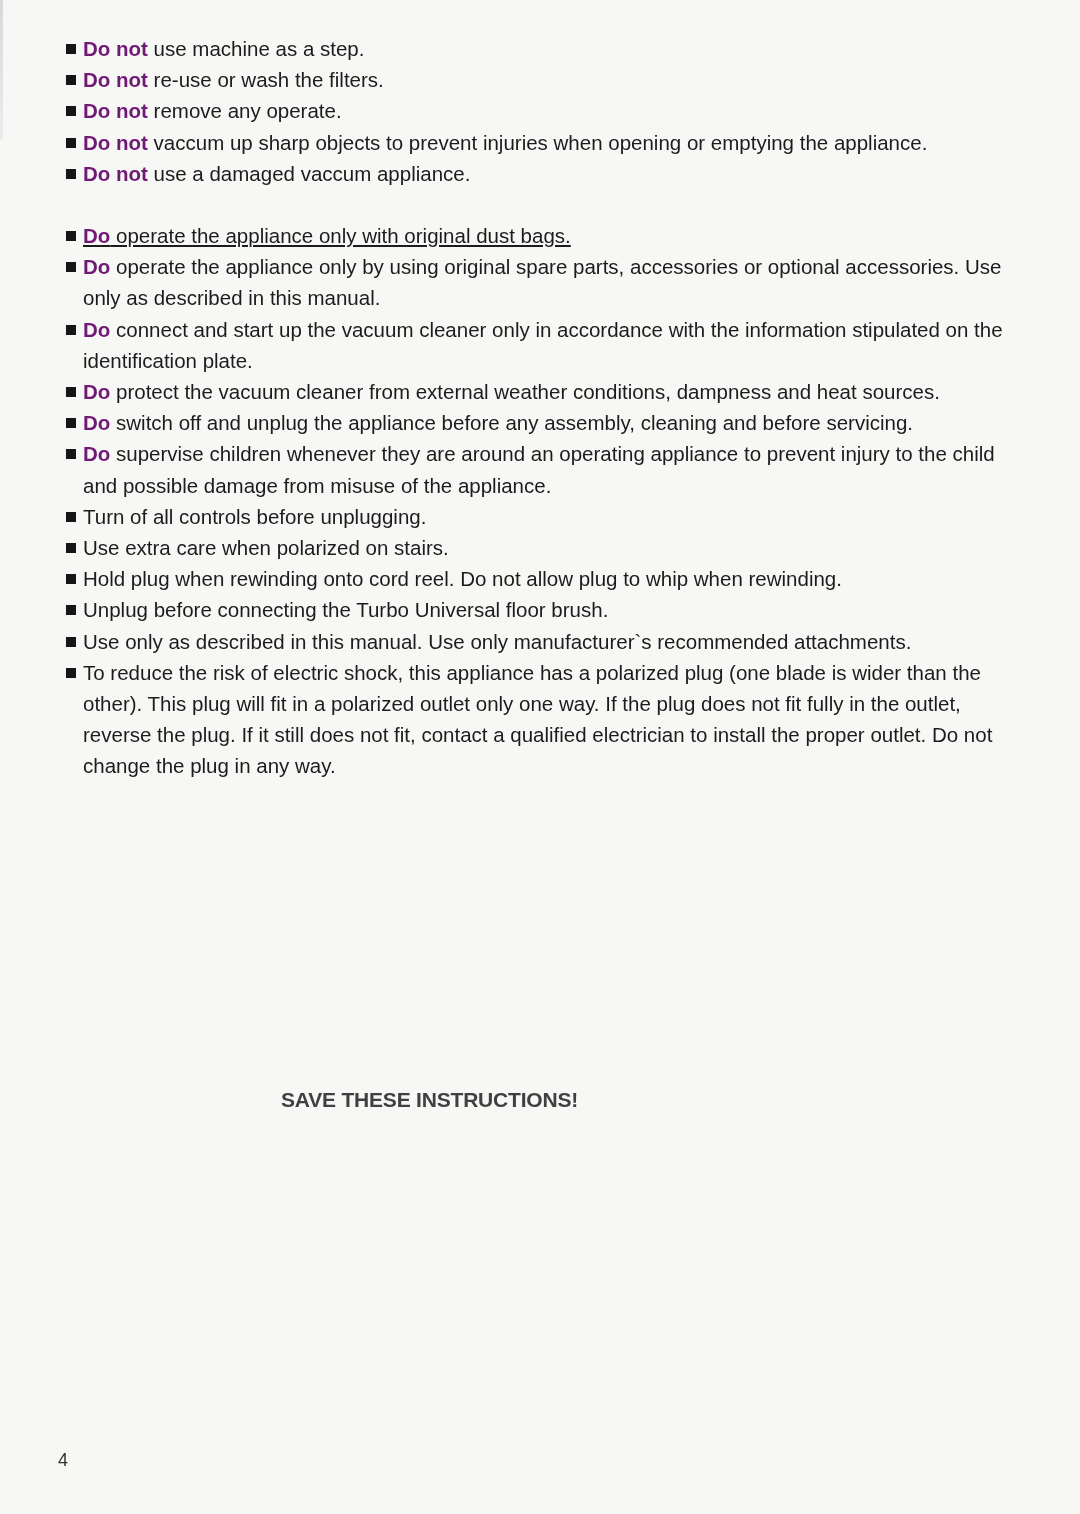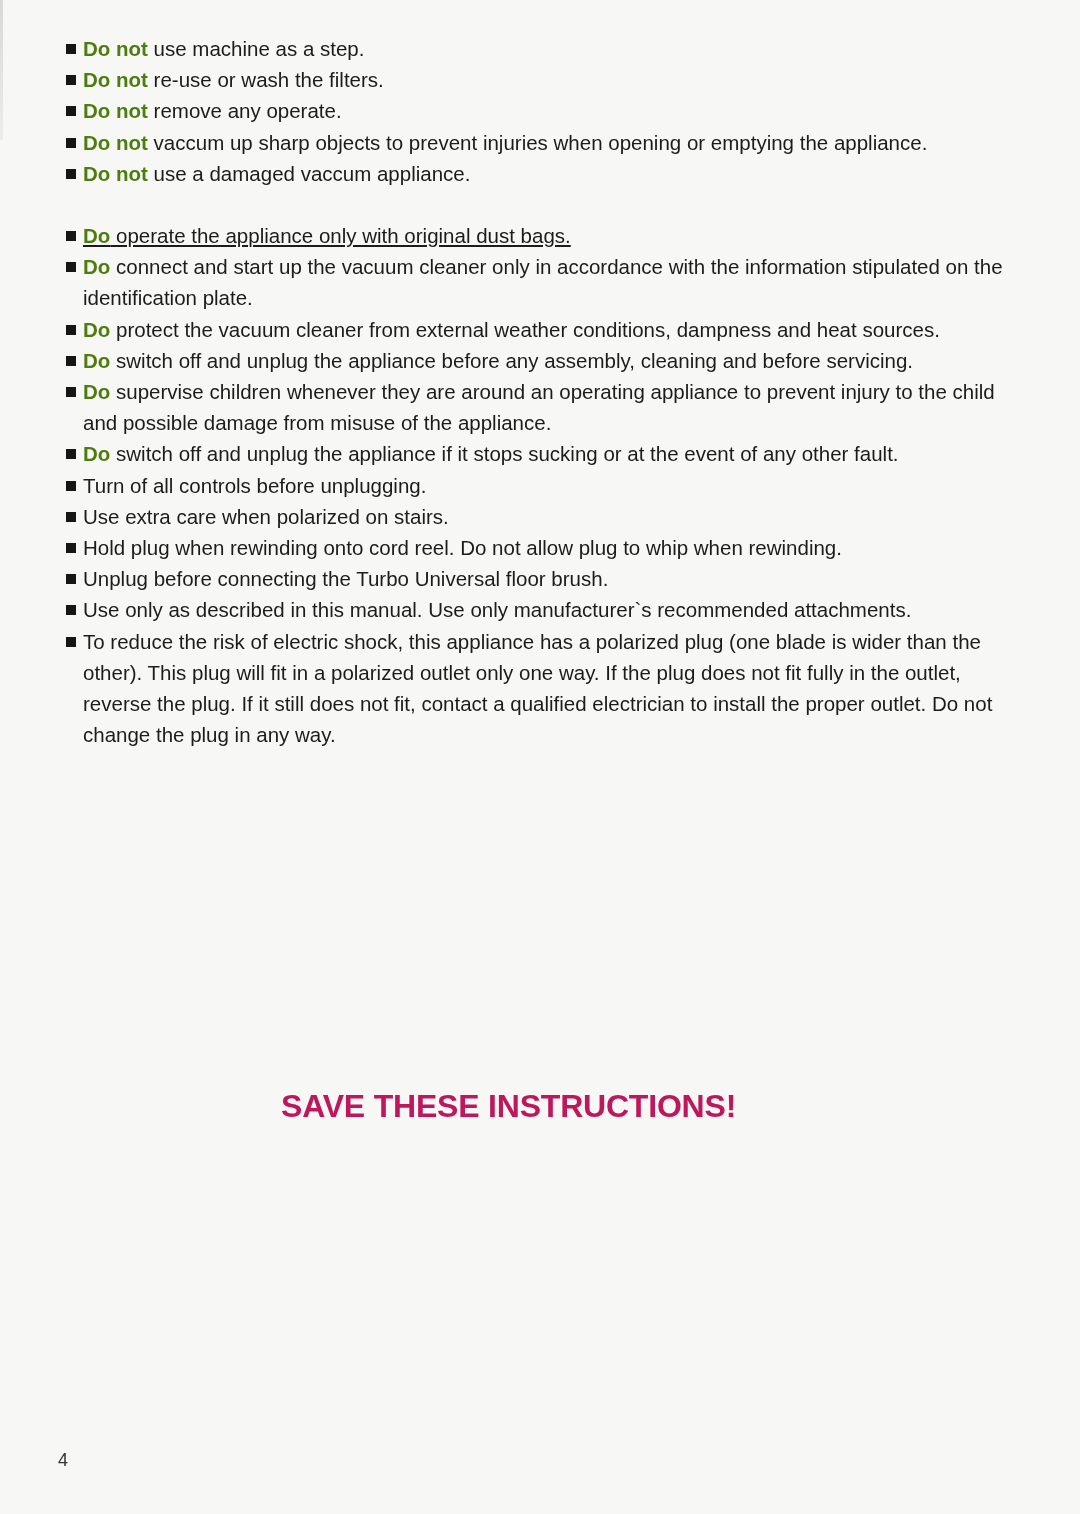--- a/index.html
+++ b/index.html
@@ -46,31 +46,31 @@
       width: 10px;
       height: 10px;
       background: #161616;
     }
     .instructions li.gap-before {
       margin-top: 31px;
       text-decoration: underline;
     }
     .instructions li .lead {
       font-weight: bold;
-      color: #4d7c0f;
+      color: #701a75;
     }
     .save-heading {
       position: absolute;
       left: 281px;
       top: 1088px;
       margin: 0;
-      font-size: 32px;
+      font-size: 21px;
       font-weight: bold;
       letter-spacing: -0.2px;
-      color: #be185d;
+      color: #404040;
       font-family: "Liberation Sans", sans-serif;
     }
     .page-number {
       position: absolute;
       left: 58px;
       top: 1450px;
       font-size: 18px;
       color: #333;
     }
   </style>
@@ -81,25 +81,25 @@
 
 <ul class="instructions">
 
   <li><span class="bullet"></span><span class="lead">Do not</span><span> use machine as a step.</span></li>
   <li><span class="bullet"></span><span class="lead">Do not</span><span> re-use or wash the filters.</span></li>
   <li><span class="bullet"></span><span class="lead">Do not</span><span> remove any operate.</span></li>
   <li><span class="bullet"></span><span class="lead">Do not</span><span> vaccum up sharp objects to prevent injuries when opening or emptying the appliance.</span></li>
   <li><span class="bullet"></span><span class="lead">Do not</span><span> use a damaged vaccum appliance.</span></li>
 
   <li class="gap-before"><span class="bullet"></span><span class="lead">Do</span><span> operate the appliance only with original dust bags.</span></li>
+  <li><span class="bullet"></span><span class="lead">Do</span><span> operate the appliance only by using original spare parts, accessories or optional accessories. Use only as described in this manual.</span></li>
   <li><span class="bullet"></span><span class="lead">Do</span><span> connect and start up the vacuum cleaner only in accordance with the information stipulated on the identification plate.</span></li>
   <li><span class="bullet"></span><span class="lead">Do</span><span> protect the vacuum cleaner from external weather conditions, dampness and heat sources.</span></li>
   <li><span class="bullet"></span><span class="lead">Do</span><span> switch off and unplug the appliance before any assembly, cleaning and before servicing.</span></li>
   <li><span class="bullet"></span><span class="lead">Do</span><span> supervise children whenever they are around an operating appliance to prevent injury to the child and possible damage from misuse of the appliance.</span></li>
-  <li><span class="bullet"></span><span class="lead">Do</span><span> switch off and unplug the appliance if it stops sucking or at the event of any other fault.</span></li>
 
   <li><span class="bullet"></span><span>Turn of all controls before unplugging.</span></li>
   <li><span class="bullet"></span><span>Use extra care when polarized on stairs.</span></li>
   <li><span class="bullet"></span><span>Hold plug when rewinding onto cord reel. Do not allow plug to whip when rewinding.</span></li>
   <li><span class="bullet"></span><span>Unplug before connecting the Turbo Universal floor brush.</span></li>
   <li><span class="bullet"></span><span>Use only as described in this manual. Use only manufacturer`s recommended attachments.</span></li>
   <li><span class="bullet"></span><span>To reduce the risk of electric shock, this appliance has a polarized plug (one blade is wider than the other). This plug will fit in a polarized outlet only one way. If the plug does not fit fully in the outlet, reverse the plug. If it still does not fit, contact a qualified electrician to install the proper outlet. Do not change the plug in any way.</span></li>
 </ul>
 
 <h2 class="save-heading">SAVE THESE INSTRUCTIONS!</h2>

